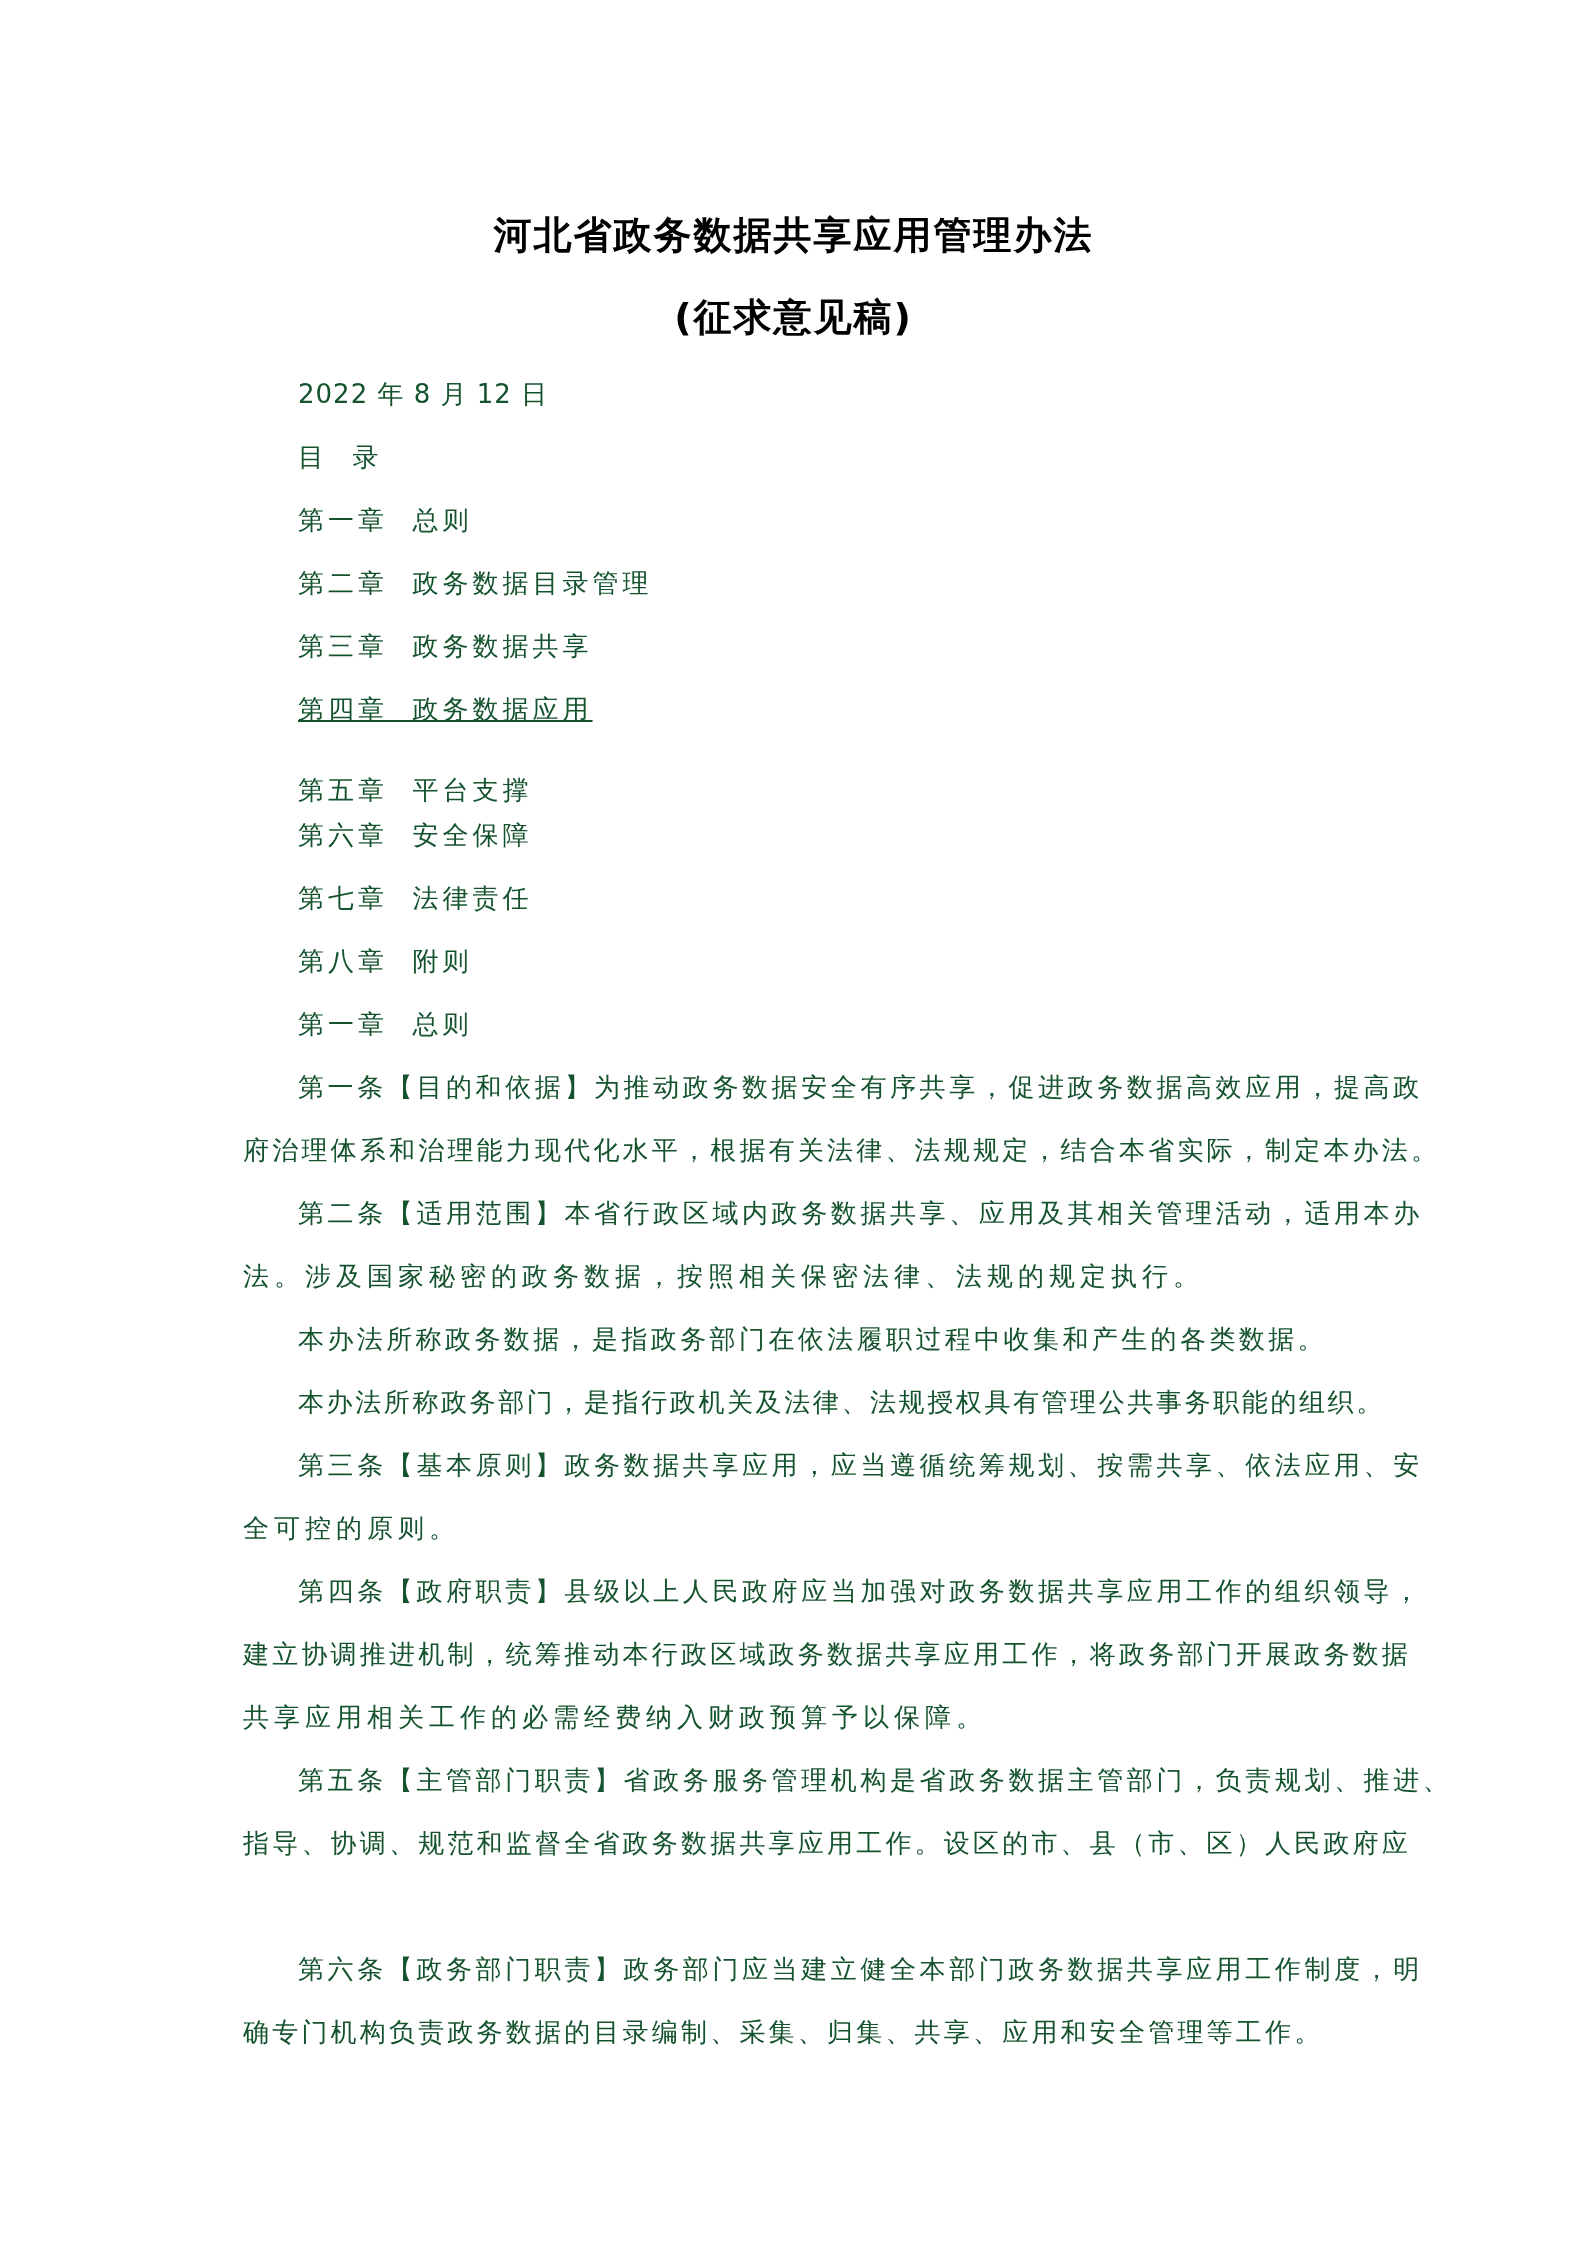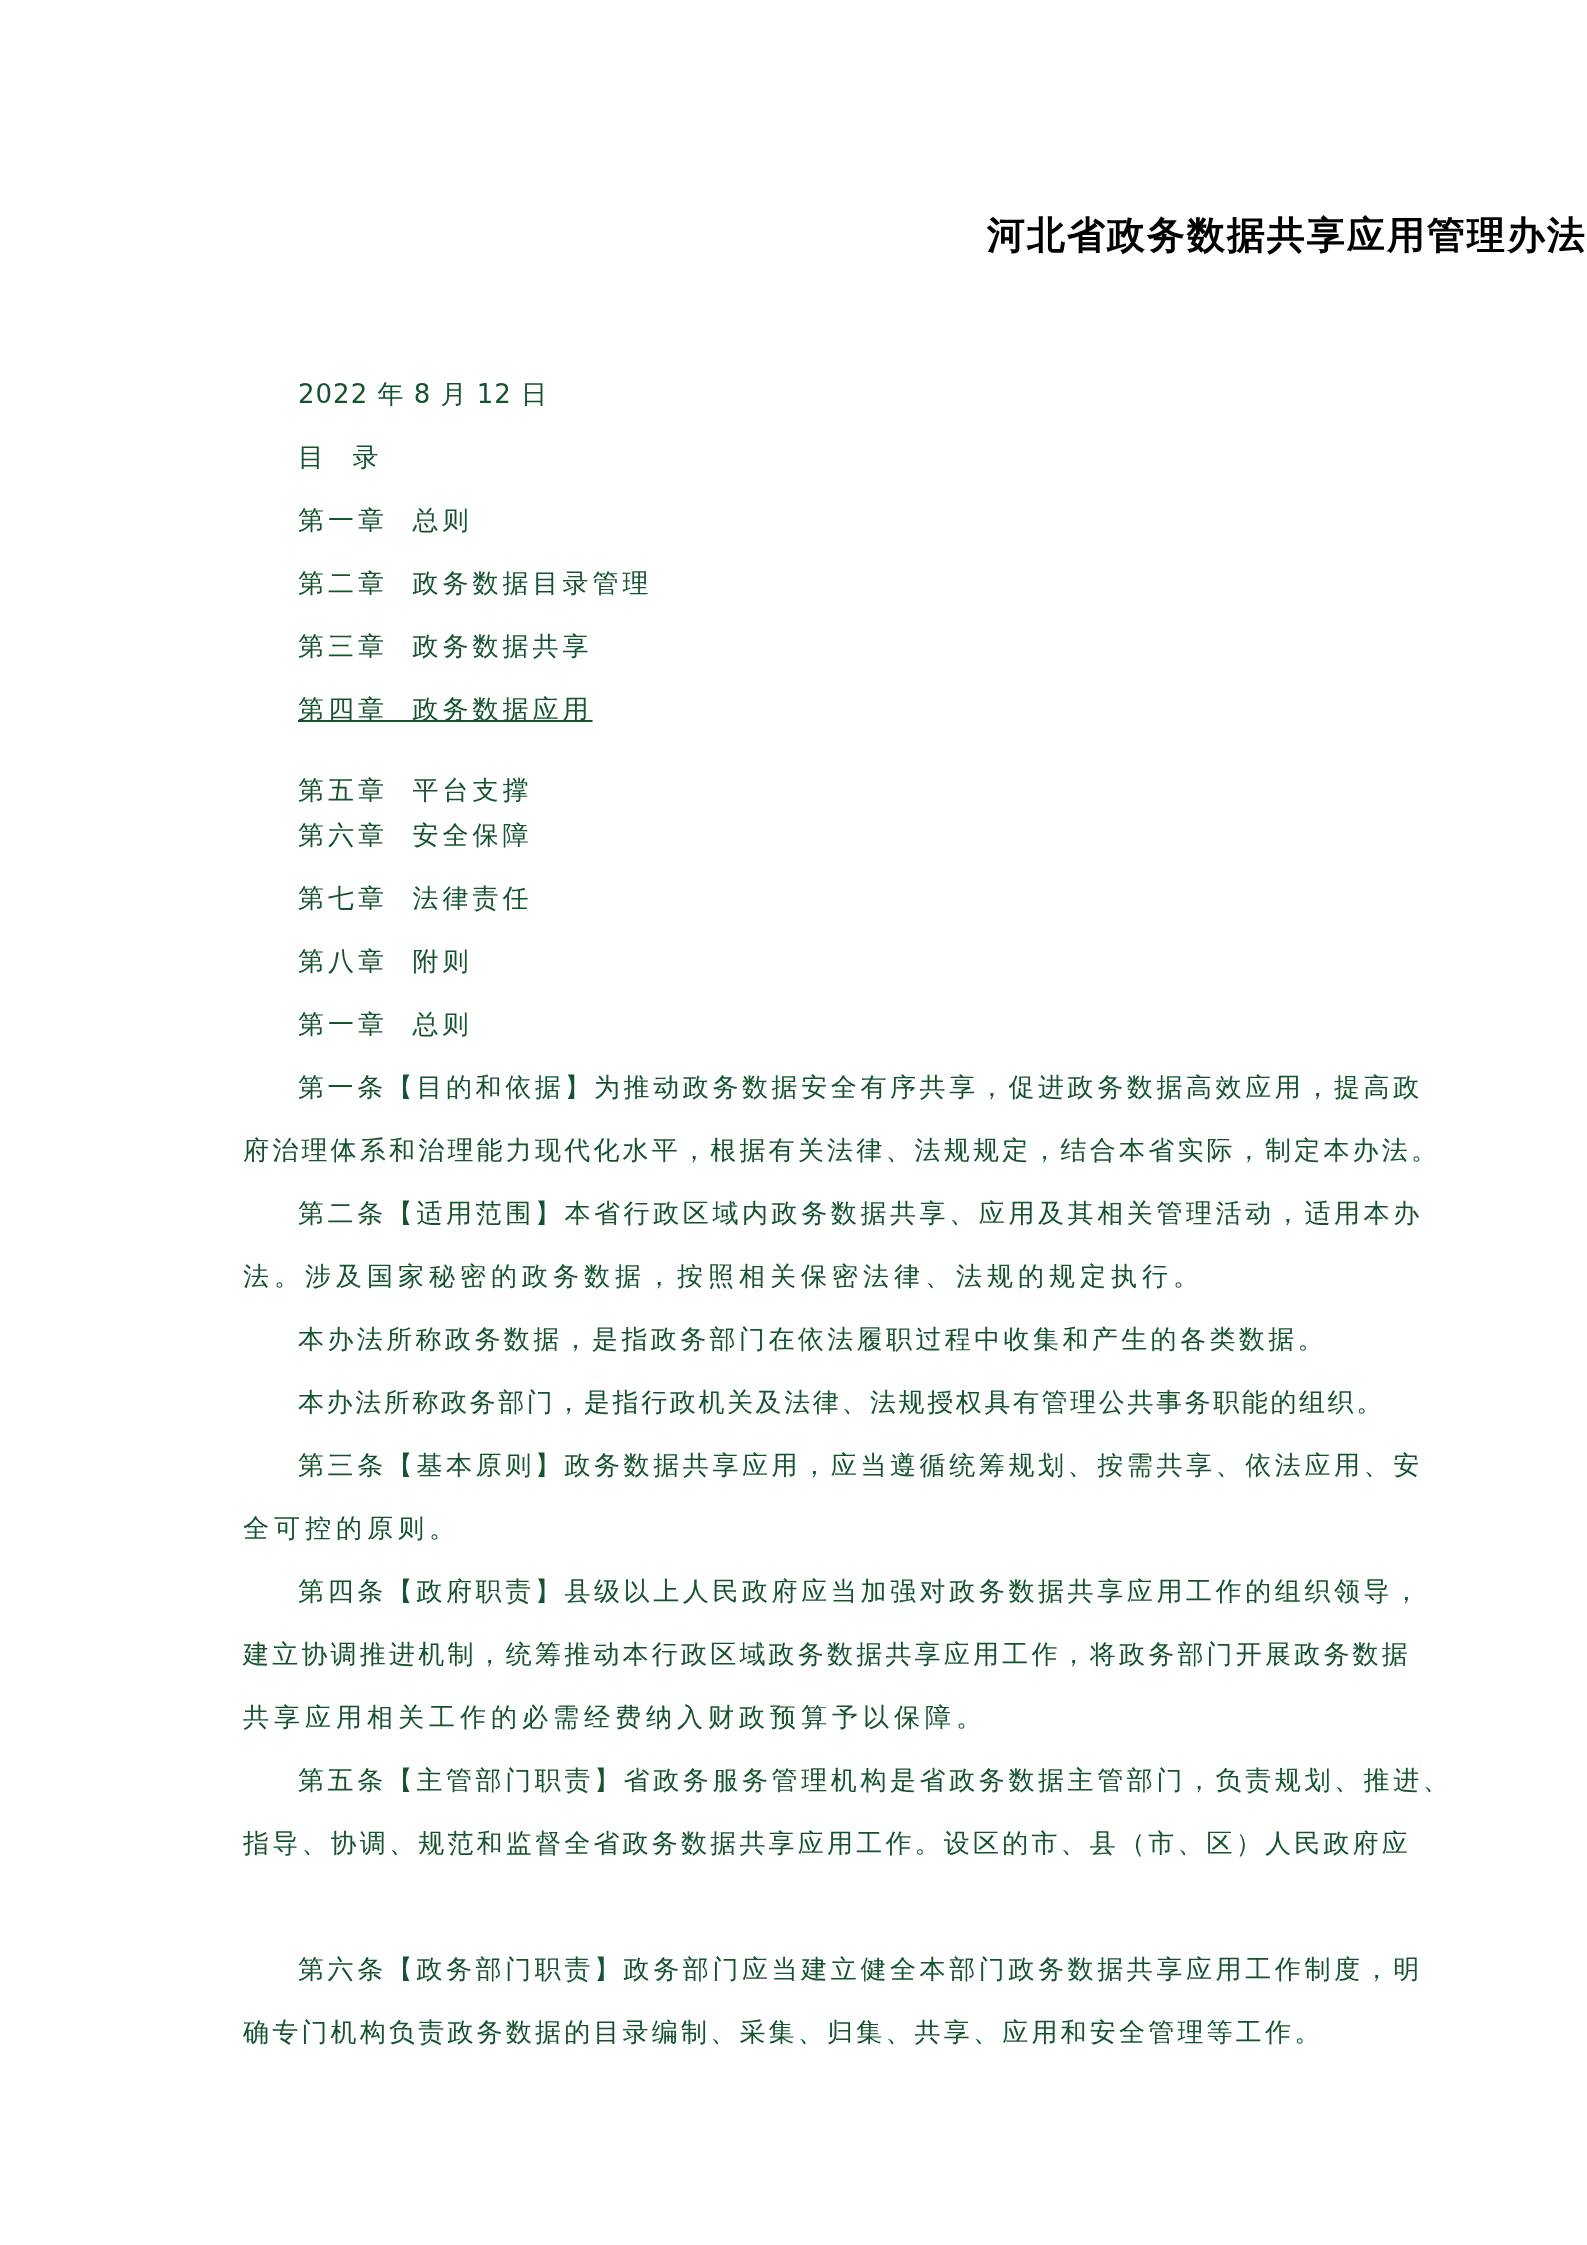--- a/index.html
+++ b/index.html
@@ -26,39 +26,40 @@
     .title {
       position: absolute;
       left: 0;
       width: 1587px;
       text-align: center;
       font-weight: bold;
       font-size: 38px;
       letter-spacing: 2px;
       color: #000000;
     }
-    .title.main { top: 210px; text-align: right; }
+    .title.main { top: 210px; }
     .title.sub { top: 292px; }
     .line {
       position: absolute;
       font-size: 26px;
       line-height: 36px;
       white-space: nowrap;
       color: #14532d;
       letter-spacing: 4px;
     }
     .indent { left: 298px; }
     .full { left: 243px; }
     .body-text { letter-spacing: 5px; }
   </style>
 </head>
 <body>
 
 <div class="page">
   <div class="title main">河北省政务数据共享应用管理办法</div>
+  <div class="title sub">(征求意见稿)</div>
 
   <div class="line indent" style="top:376px; letter-spacing:1px;">2022 年 8 月 12 日</div>
   <div class="line indent" style="top:439px; white-space:pre;">目  录</div>
 
   <div class="line indent" style="top:502px; white-space:pre;">第一章  总则</div>
   <div class="line indent" style="top:565px; white-space:pre;">第二章  政务数据目录管理</div>
   <div class="line indent" style="top:628px; white-space:pre;">第三章  政务数据共享</div>
   <div class="line indent" style="top:691px; white-space:pre;text-decoration:underline;">第四章  政务数据应用</div>
   <div class="line indent" style="top:772px; white-space:pre;">第五章  平台支撑</div>
   <div class="line indent" style="top:817px; white-space:pre;">第六章  安全保障</div>

